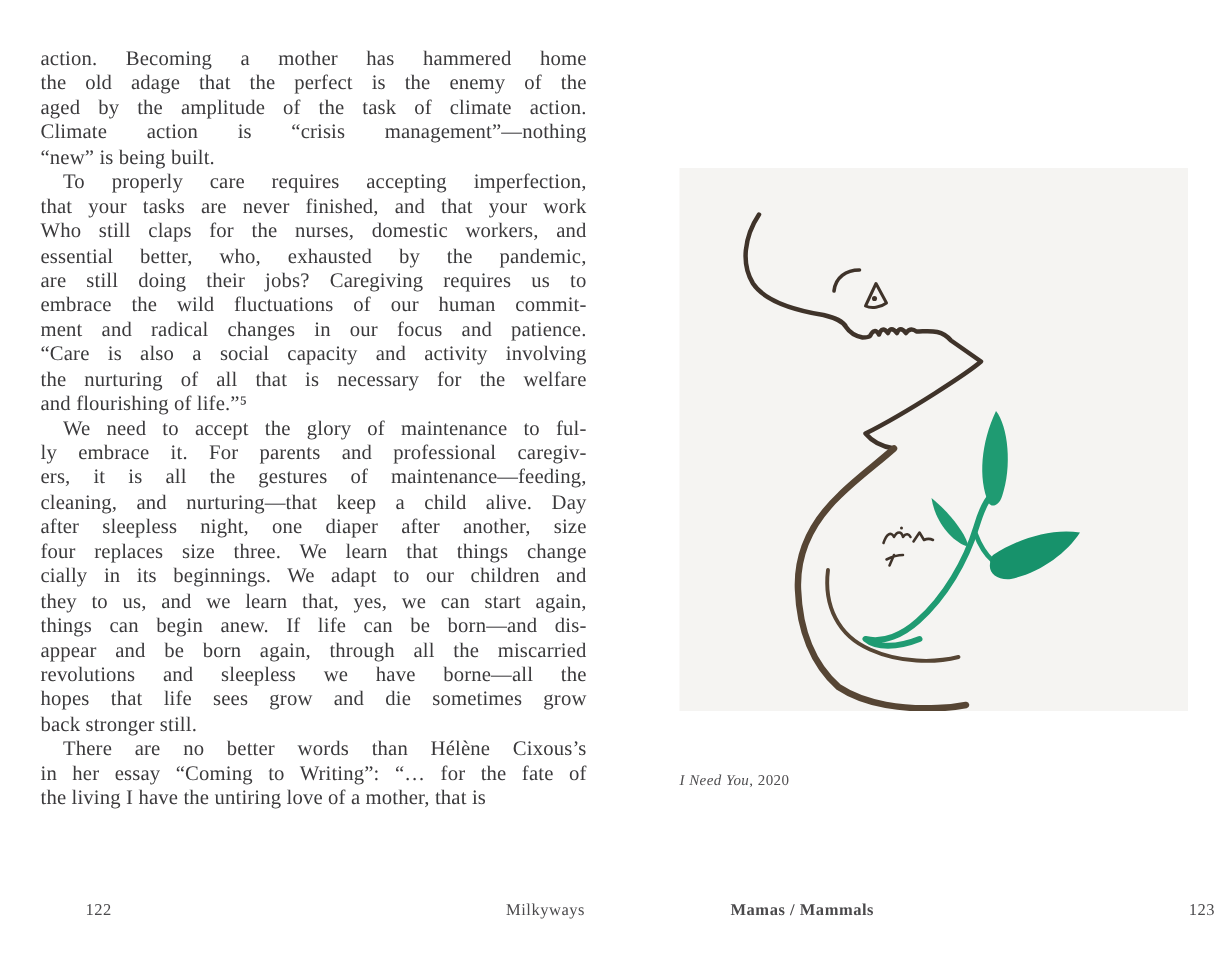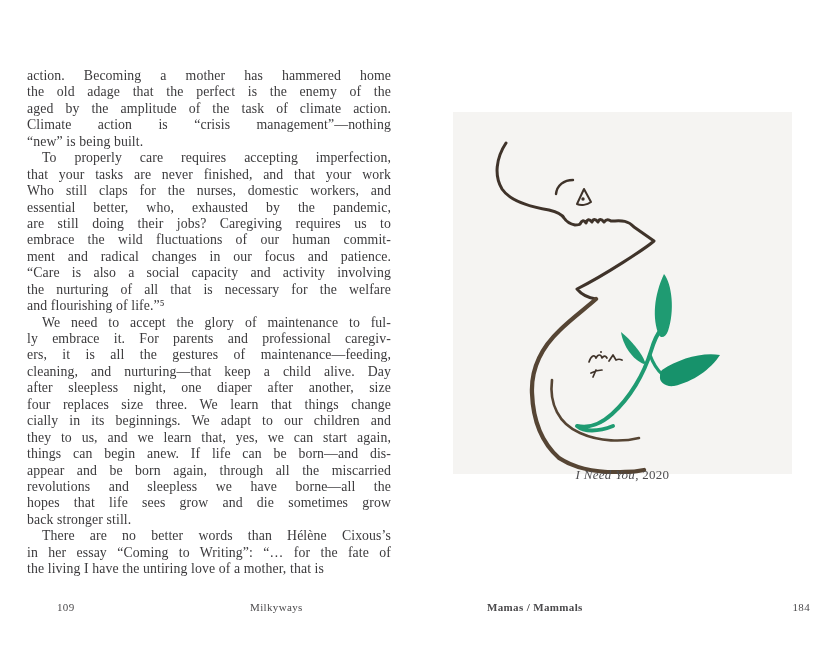--- a/index.html
+++ b/index.html
@@ -12,56 +12,55 @@
     width:819px;height:648px;
     background:#ffffff;
     overflow:hidden;
   }
   
   .textblock{
     position:absolute;left:27px;top:31px;width:364px;
     font-size:13.8px;line-height:16.45px;
     color:#3b3a3c;
     letter-spacing:0.1px;
-    margin-top:37px;
   }
   .line{
     text-align:justify;
     text-align-last:justify;
     white-space:nowrap;
     height:16.45px;
   }
   .line.end{
     text-align-last:left;
     white-space:normal;
   }
   .line.indent{ padding-left:15px; }
   
   .foot{
     position:absolute;top:601px;
     font-size:11px;color:#4b4a4c;letter-spacing:0.35px;
   }
   #foot-pg-left{left:57px;}
-  #foot-title-left{left:250px;width:140px;text-align:left;}
+  #foot-title-left{left:250px;width:140px;text-align:right;}
   #foot-title-right{left:487px;font-weight:bold;}
   #foot-pg-right{left:770px;width:40px;text-align:right;}
   
   .art-box{
     position:absolute;left:453px;top:112px;width:339px;height:362px;
     background:var(--artbg,#f5f4f2);
   }
   .art-box svg{display:block;width:339px;height:362px;}
   .ink-line{fill:none;stroke:var(--ink,#3f332a);stroke-linecap:round;stroke-linejoin:round;}
   .ink-line2{fill:none;stroke:var(--ink2,#564534);stroke-linecap:round;stroke-linejoin:round;}
   .leaf-fill{fill:var(--leaf,#1f9b72);stroke:none;}
   .leaf-fill2{fill:var(--leaf2,#17926b);stroke:none;}
   .stem{fill:none;stroke:var(--leaf,#1f9b72);stroke-linecap:round;stroke-linejoin:round;}
   .caption{
-    position:absolute;left:453px;top:467px;width:339px;
-    text-align:center;font-size:13px;color:#4f4e50;letter-spacing:0.3px;
+    position:absolute;left:453px;top:515px;width:339px;
+    text-align:left;font-size:10px;color:#4f4e50;letter-spacing:0.3px;
   }
   .caption .t{font-style:italic;}
 </style>
 </head>
 <body>
 
 <div class="spread">
 
   <div class="textblock">
       <div class="line">action. Becoming a mother has hammered home</div>
@@ -90,21 +89,21 @@
       <div class="line">things can begin anew. If life can be born—and dis-</div>
       <div class="line">appear and be born again, through all the miscarried</div>
       <div class="line">revolutions and sleepless we have borne—all the</div>
       <div class="line">hopes that life sees grow and die sometimes grow</div>
       <div class="line end">back stronger still.</div>
       <div class="line indent">There are no better words than Hélène Cixous’s</div>
       <div class="line">in her essay “Coming to Writing”: “… for the fate of</div>
       <div class="line end">the living I have the untiring love of a mother, that is</div>
     </div>
 
-  <span class="foot" id="foot-pg-left">109</span>
+  <span class="foot" id="foot-pg-left">122</span>
   <span class="foot" id="foot-title-left">Milkyways</span>
 
   <div class="art-box">
     <svg viewBox="0 0 339 362" aria-hidden="true">
 
       <path class="ink-line" stroke-width="3" d="M 53,31 C 43,46 41,64 49,77 C 57,89 78,95 96,98 C 104,100 109,102 111,106
            C 113,109 117,112 122,113 C 124,113 126,113 127,112
            q 3,-6 6,-1 q 2,-6 6,-1 q 2,-5 6,0 q 2,-5 6,0 q 3,-4 7,-1
            C 166,109 174,107 181,115 L 201,129
            C 193,136 152,163 124,177 C 129,183 136,186 143,187"></path>
@@ -133,15 +132,15 @@
       <path class="leaf-fill" d="M 191,252 C 180,248 170,234 168,220 C 178,228 189,241 192,250 C 192,251 192,252 191,252 Z"></path>
       <path class="leaf-fill2" d="M 209,258 C 226,247 248,240 267,243 C 258,257 240,270 221,274 C 212,275 206,270 207,264 C 207,261 208,259 209,258 Z"></path>
     </svg>
   </div>
 
   <div class="caption">
     <span class="t">I Need You</span><span>, 2020</span>
   </div>
 
   <span class="foot" id="foot-title-right">Mamas / Mammals</span>
-  <span class="foot" id="foot-pg-right">184</span>
+  <span class="foot" id="foot-pg-right">123</span>
 
 </div>
 
 </body></html>

